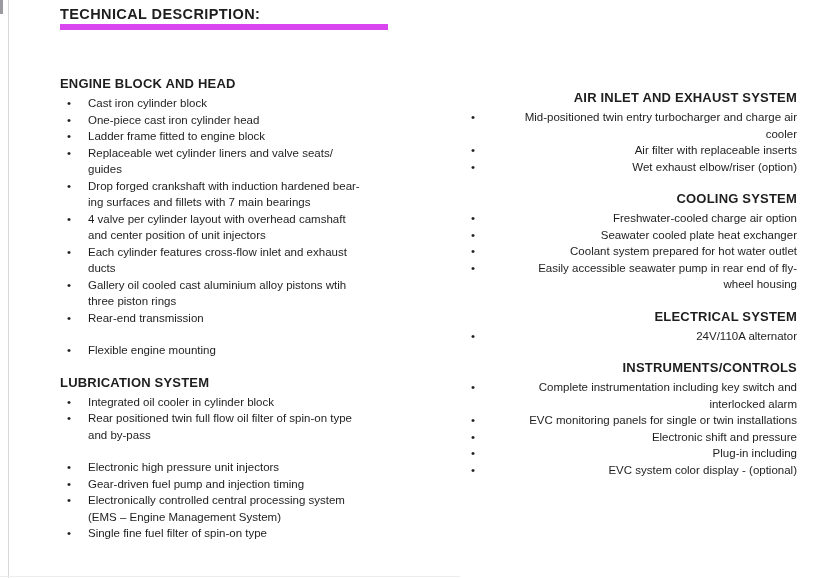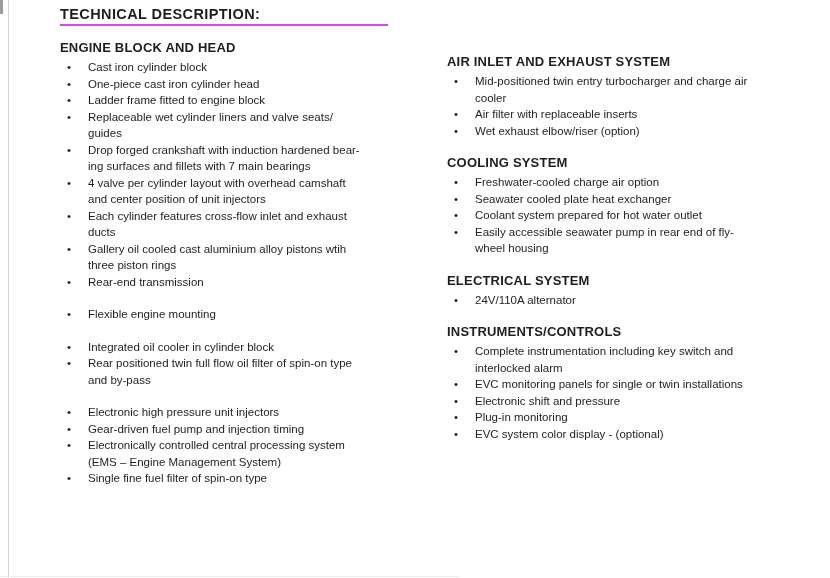--- a/index.html
+++ b/index.html
@@ -36,29 +36,29 @@
     left: 60px; top: 7px;
   }
   .title {
     margin: 0;
     width: 328px;
     font-size: 14.5px;
     line-height: 15px;
     font-weight: bold;
     letter-spacing: 0.4px;
     padding-bottom: 2px;
-    border-bottom: 2px solid #d946ef;
+    border-bottom: 6px solid #d946ef;
   }
   .cols {
     display: flex;
     margin-top: 14px;
   }
-  .col { flex: 0 0 auto; }
+  .col { flex: 0 0 auto; margin-top: 32px; }
   .col-left  { width: 330px; }
-  .col-right { width: 350px; margin-left: 57px; padding-top: 14px; }
+  .col-right { width: 350px; margin-left: 57px; padding-top: 14px; text-align: right; }
   .section { margin: 0 0 16px 0; }
   .section-heading {
     margin: 0 0 3px 0;
     font-size: 13px;
     line-height: 16px;
     font-weight: bold;
     letter-spacing: 0.2px;
   }
   ul.bullet-list { list-style: none; margin: 0; padding: 0; }
   li.bullet-item {
@@ -136,20 +136,21 @@
           </section>
           <section class="section">
             <ul class="bullet-list">
               <li class="bullet-item">
                 <span class="bullet-marker">•</span>
                 <span class="bullet-text">Flexible engine mounting</span>
               </li>
             </ul>
           </section>
           <section class="section">
+            <h2 class="section-heading">LUBRICATION SYSTEM</h2>
             <ul class="bullet-list">
               <li class="bullet-item">
                 <span class="bullet-marker">•</span>
                 <span class="bullet-text">Integrated oil cooler in cylinder block</span>
               </li>
               <li class="bullet-item">
                 <span class="bullet-marker">•</span>
                 <span class="bullet-text">Rear positioned twin full flow oil filter of spin-on type
 and by-pass</span>
               </li>
@@ -238,21 +239,21 @@
               <li class="bullet-item">
                 <span class="bullet-marker">•</span>
                 <span class="bullet-text">EVC monitoring panels for single or twin installations</span>
               </li>
               <li class="bullet-item">
                 <span class="bullet-marker">•</span>
                 <span class="bullet-text">Electronic shift and pressure</span>
               </li>
               <li class="bullet-item">
                 <span class="bullet-marker">•</span>
-                <span class="bullet-text">Plug-in monitoring</span>
+                <span class="bullet-text">Plug-in including</span>
               </li>
               <li class="bullet-item">
                 <span class="bullet-marker">•</span>
                 <span class="bullet-text">EVC system color display - (optional)</span>
               </li>
             </ul>
           </section>
         </div>
     </div>
   </div>

